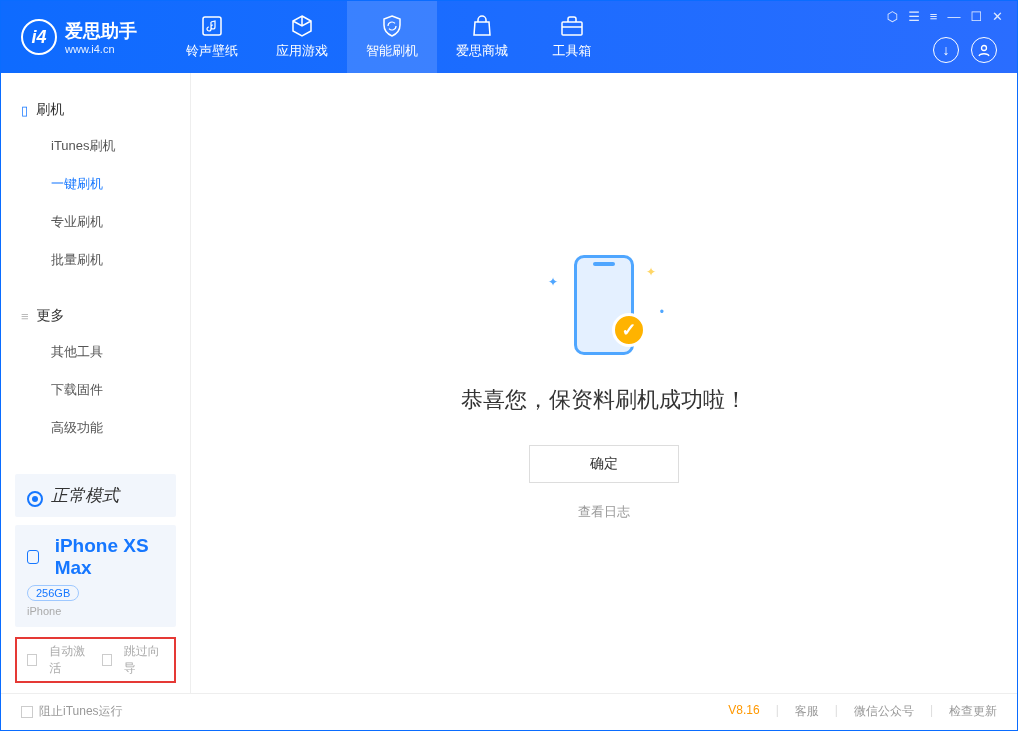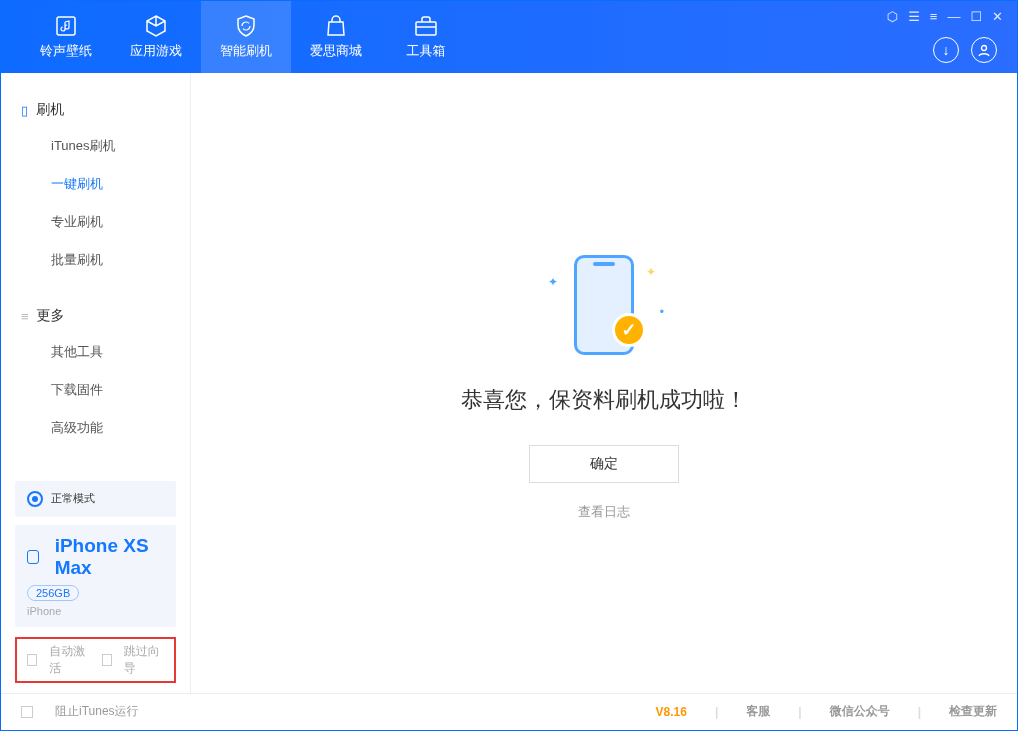--- a/index.html
+++ b/index.html
@@ -19,21 +19,21 @@
 .header-circles { position: absolute; right: 20px; bottom: 10px; display: flex; gap: 12px; }
 .header-circles .circ { width: 26px; height: 26px; border: 1.5px solid #fff; border-radius: 50%; display: flex; align-items: center; justify-content: center; cursor: pointer; color: #fff; font-size: 14px; }
 .body { display: flex; height: 620px; }
 .sidebar { width: 190px; border-right: 1px solid #eee; display: flex; flex-direction: column; }
 .side-section { padding-top: 20px; }
 .side-header { display: flex; align-items: center; gap: 8px; padding: 8px 20px; font-size: 14px; color: #333; font-weight: 500; }
 .side-header .icn { color: #1677ff; font-size: 13px; }
 .side-item { padding: 10px 20px 10px 50px; font-size: 13px; color: #555; cursor: pointer; }
 .side-item.active { color: #1677ff; }
 .sidebar-bottom { margin-top: auto; }
-.status-box { margin: 8px 14px; background: #f2f6fc; padding: 10px 12px; font-size: 11px; color: #333; display: flex; align-items: flex-start; gap: 8px; border-radius: 2px; }
+.status-box { margin: 8px 14px; background: #f2f6fc; padding: 10px 12px; font-size: 17px; color: #333; display: flex; align-items: flex-end; gap: 8px; border-radius: 2px; font-style: italic; }
 .status-dot { width: 16px; height: 16px; border: 2px solid #1677ff; border-radius: 50%; display: inline-flex; align-items: center; justify-content: center; }
 .status-dot::after { content: ""; width: 6px; height: 6px; background: #1677ff; border-radius: 50%; }
 .device-box { margin: 0 14px 10px; background: #f2f6fc; padding: 10px 12px; border-radius: 2px; }
 .device-box .row1 { display: flex; align-items: center; gap: 16px; font-size: 19px; color: #1677ff; font-weight: bold; }
 .device-box .row1 .phn { width: 14px; height: 14px; border: 1.5px solid #1677ff; border-radius: 3px; }
 .device-box .badge { display: inline-block; margin-top: 6px; font-size: 11px; color: #1677ff; border: 1px solid #9ec8ff; border-radius: 10px; padding: 1px 8px; }
 .device-box .type { font-size: 11px; color: #aaa; margin-top: 4px; }
 .checkbox-bar { border: 2px solid #e53935; margin: 8px 14px 10px; padding: 4px 10px; display: flex; gap: 12px; font-size: 12px; color: #aaa; align-items: center; }
 .chk { width: 12px; height: 12px; border: 1px solid #ccc; display: inline-block; }
 .main { flex: 1; display: flex; flex-direction: column; align-items: center; justify-content: center; }
@@ -42,29 +42,36 @@
 .phone-shape::before { content: ""; position: absolute; top: 4px; left: 50%; transform: translateX(-50%); width: 22px; height: 4px; background: #4fa6ff; border-radius: 2px; }
 .check-badge { position: absolute; right: 18px; bottom: 18px; width: 34px; height: 34px; background: #ffb300; border-radius: 50%; display: flex; align-items: center; justify-content: center; color: #fff; font-size: 18px; font-weight: bold; border: 3px solid #fff; }
 .sparkle { position: absolute; color: #ffd666; font-size: 12px; }
 .s1 { left: 4px; top: 30px; color: #4fa6ff; }
 .s2 { right: 8px; top: 20px; }
 .s3 { right: 0; top: 60px; color: #4fa6ff; }
 .msg { font-size: 22px; color: #333; margin-bottom: 30px; }
 .ok-btn { border: 1px solid #ddd; background: #fff; padding: 9px 60px; font-size: 14px; color: #333; cursor: pointer; margin-bottom: 20px; }
 .log-link { font-size: 13px; color: #999; cursor: pointer; }
 .footer { height: 36px; border-top: 1px solid #eee; display: flex; align-items: center; padding: 0 20px; font-size: 12px; color: #999; }
-.footer .left { display: flex; align-items: center; gap: 22px; }
-.footer .right { margin-left: auto; display: flex; align-items: center; gap: 28px; font-weight: bold; }
+.footer .left { display: flex; align-items: center; gap: 6px; }
+.footer .right { margin-left: auto; display: flex; gap: 16px; }
 .footer .sep { color: #ddd; }
 svg { display: block; }
 </style>
 </head>
 <body>
 
 <div class="header">
+  <div class="logo-area">
+    <div class="logo-circle">i4</div>
+    <div class="logo-text">
+      <div class="title">爱思助手</div>
+      <div class="sub">www.i4.cn</div>
+    </div>
+  </div>
   <div class="tabs">
     <div class="tab">
       <div class="tab-icon">
           <svg width="22" height="22" viewBox="0 0 22 22">
             <rect x="2" y="2" width="18" height="18" rx="2" fill="none" stroke="#fff" stroke-width="1.5"></rect>
             <path d="M10 7v7a2 2 0 11-2-2 M10 7l4-1v6a2 2 0 11-2-2" fill="none" stroke="#fff" stroke-width="1.2"></path>
           </svg>
         </div>
       <span>铃声壁纸</span>
     </div>

